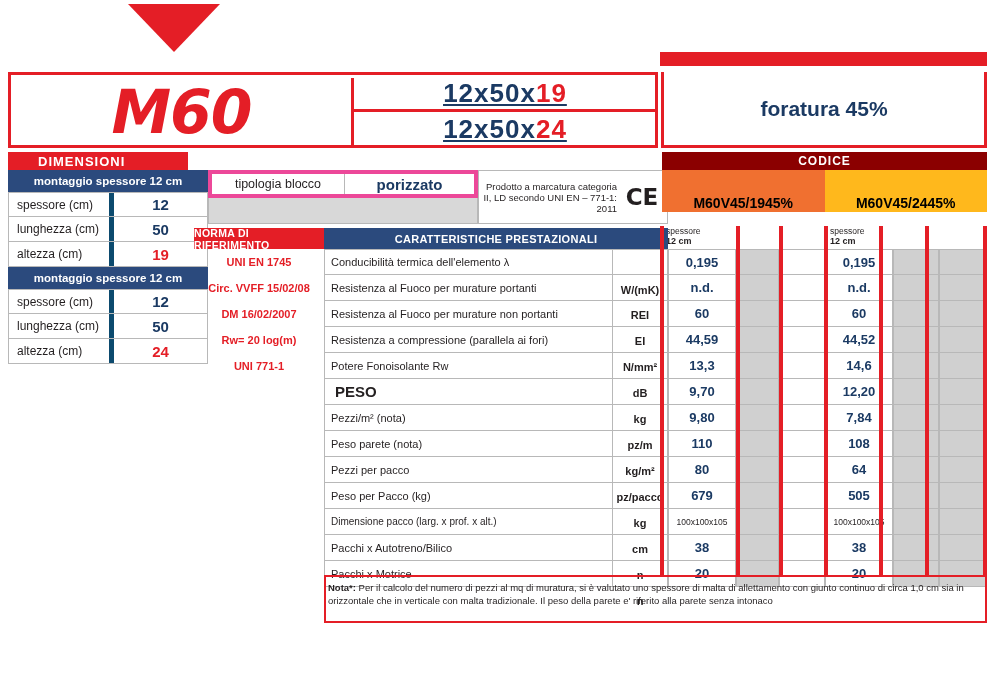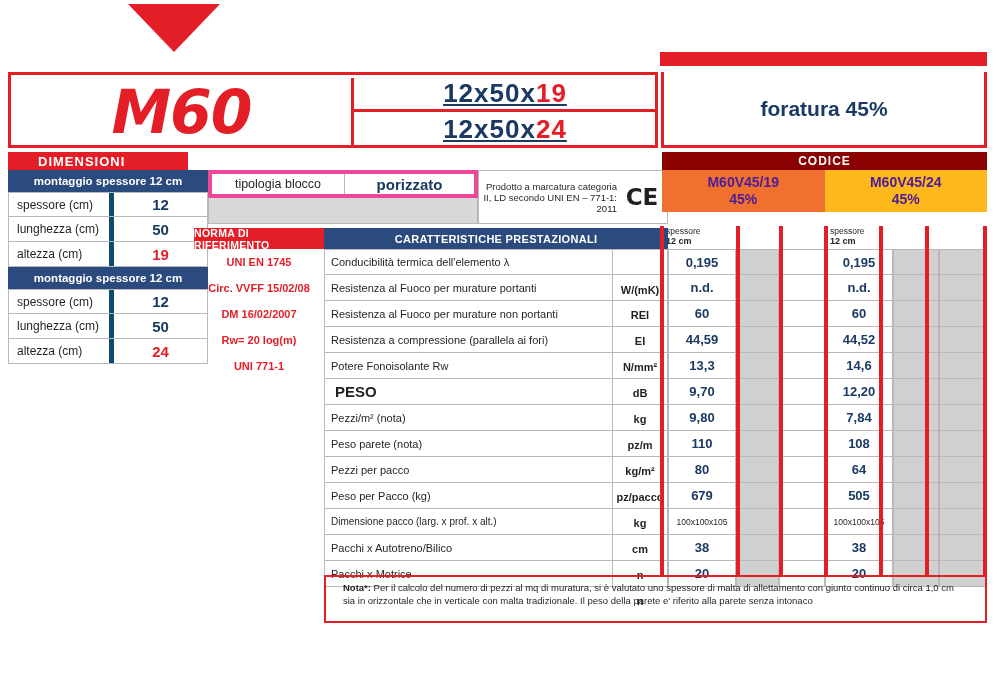--- a/index.html
+++ b/index.html
@@ -44,21 +44,21 @@
   .tipo-grey{position:absolute;left:208px;top:198px;width:270px;height:26px;background:#d8d8d8;border:1px solid #b8b8b8;border-top:none;box-sizing:border-box;}
 
   
   .cebox{position:absolute;left:478px;top:170px;width:190px;height:54px;border:1px solid #b8b8b8;box-sizing:border-box;display:flex;align-items:center;}
   .cetext{flex:1;text-align:right;font-size:9.5px;line-height:11px;color:#231f20;padding-left:4px;}
   .cemark{width:50px;font-size:23px;font-weight:bold;font-family:"DejaVu Sans",sans-serif;text-align:center;}
 
   
   .codice{position:absolute;left:662px;top:152px;width:325px;height:18px;background:#8b0000;color:#fff;font-size:12px;font-weight:bold;letter-spacing:1px;display:flex;align-items:center;justify-content:center;}
   .codes{position:absolute;left:662px;top:170px;width:325px;height:42px;display:flex;}
-  .code-cell{flex:1;display:flex;flex-direction:column;align-items:center;justify-content:center;font-size:14px;font-weight:bold;color:#4c1d95;line-height:17px;}
+  .code-cell{flex:1;display:flex;flex-direction:row;align-items:flex-end;justify-content:center;font-size:14px;font-weight:bold;color:#000000;line-height:17px;}
   .code-a{background:#f07030;}
   .code-b{background:#ffb81c;}
 
   
   .spess{position:absolute;top:226px;font-size:8.5px;line-height:10px;color:#231f20;}
   .spess b{font-size:9px;}
   .spess.a{left:666px;}
   .spess.b{left:830px;}
 
   
@@ -88,21 +88,21 @@
   .vcell.v3{width:46px;background:#fff;}
   .vcell.v4{width:68px;}
   .vcell.v5{width:46px;background:#d0d0d0;}
   .vcell.v6{width:48px;background:#d0d0d0;}
   .vcell.tiny{font-size:8.5px;font-weight:normal;color:#231f20;}
 
   
   .redline{position:absolute;width:4px;background:#e41e26;}
 
   
-  .nota{position:absolute;left:324px;top:575px;width:663px;height:48px;border:2px solid #e41e26;box-sizing:border-box;padding:5px 17px;font-size:9.5px;line-height:12.5px;color:#231f20;}
+  .nota{position:absolute;left:324px;top:575px;width:663px;height:48px;border:2px solid #e41e26;box-sizing:border-box;padding:5px 2px;font-size:9.5px;line-height:12.5px;color:#231f20;}
   .nota b{font-weight:bold;}
 </style>
 </head>
 <body>
 
 <div class="sheet">
 
   <div class="chevron">
     <svg width="92" height="48" viewBox="0 0 92 48">
         <polygon points="0,0 92,0 46,48" fill="#e41e26"></polygon>

